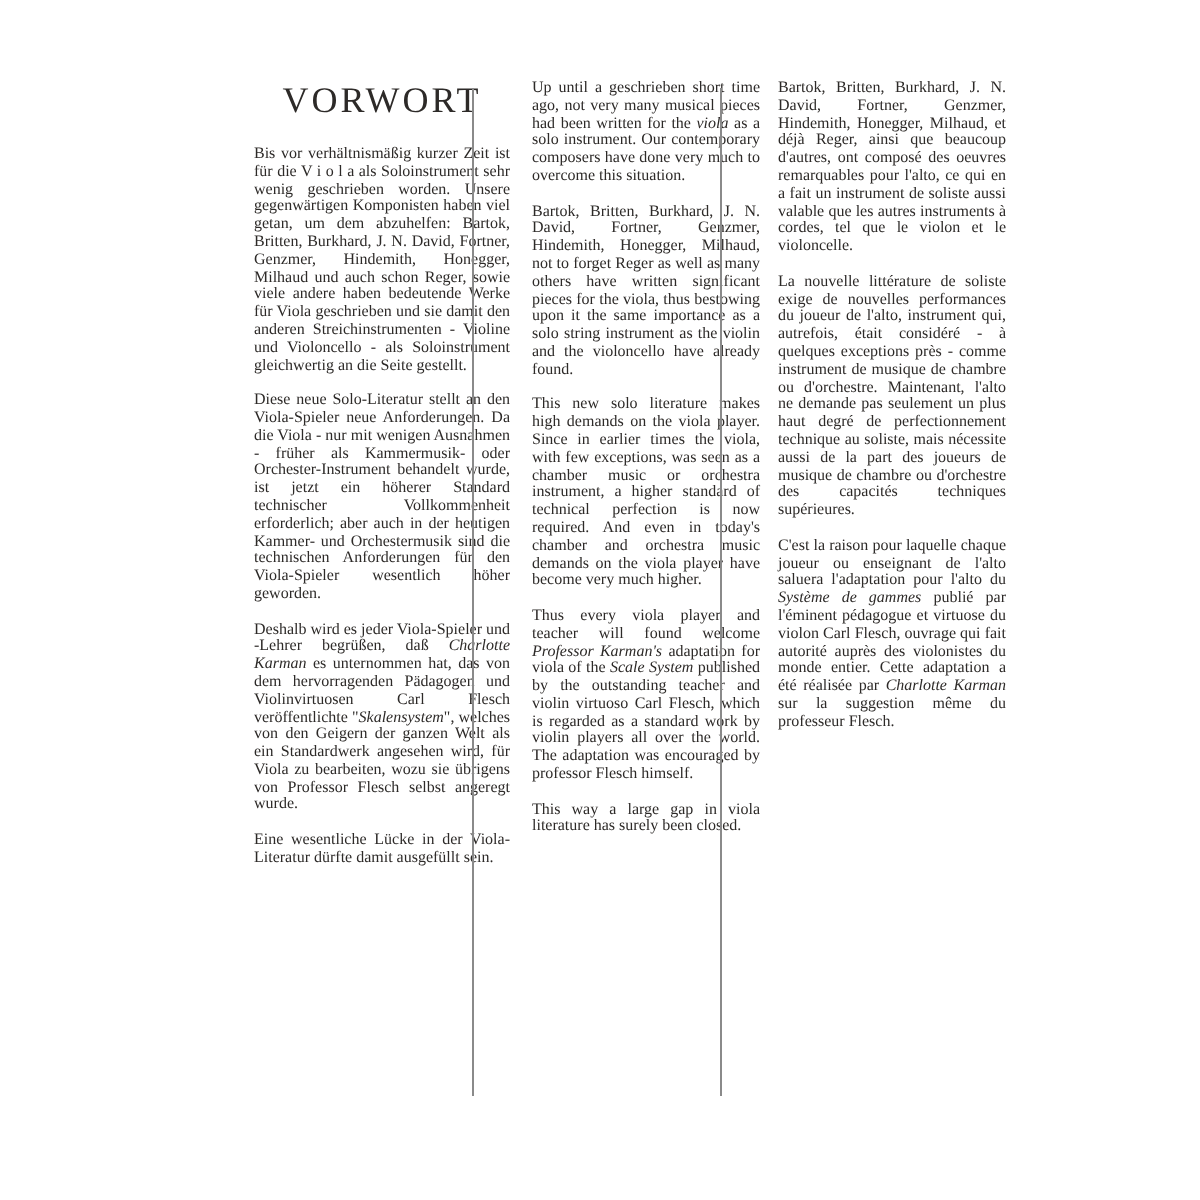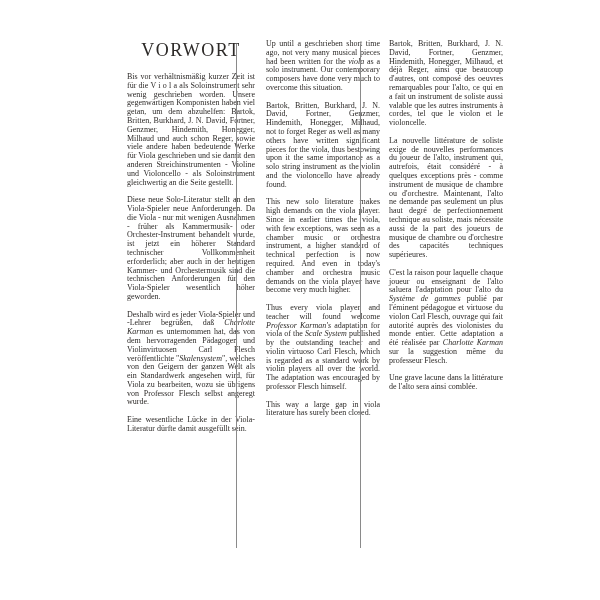--- a/index.html
+++ b/index.html
@@ -83,17 +83,16 @@
       </div>
   </section>
 
   <div class="divider divider-2"></div>
 
   <section class="column col-fr">
     <div class="col-body">
         <p><span>Bartok, Britten, Burkhard, J. N. David, Fortner, Genzmer, Hindemith, Honegger, Milhaud, et déjà Reger, ainsi que beaucoup d'autres, ont composé des oeuvres remarquables pour l'alto, ce qui en a fait un instrument de soliste aussi valable que les autres instruments à cordes, tel que le violon et le violoncelle.</span></p>
         <p><span>La nouvelle littérature de soliste exige de nouvelles performances du joueur de l'alto, instrument qui, autrefois, était considéré - à quelques exceptions près - comme instrument de musique de chambre ou d'orchestre. Maintenant, l'alto ne demande pas seulement un plus haut degré de perfectionnement technique au soliste, mais nécessite aussi de la part des joueurs de musique de chambre ou d'orchestre des capacités techniques supérieures.</span></p>
         <p><span>C'est la raison pour laquelle chaque joueur ou enseignant de l'alto saluera l'adaptation pour l'alto du </span><em>Système de gammes</em><span> publié par l'éminent pédagogue et virtuose du violon Carl Flesch, ouvrage qui fait autorité auprès des violonistes du monde entier. Cette adaptation a été réalisée par </span><em>Charlotte Karman</em><span> sur la suggestion même du professeur Flesch.</span></p>
-        <p><span>Une grave lacune dans la littérature de l'alto sera ainsi comblée.</span></p>
       </div>
   </section>
 
 </div>
 
 </body></html>

